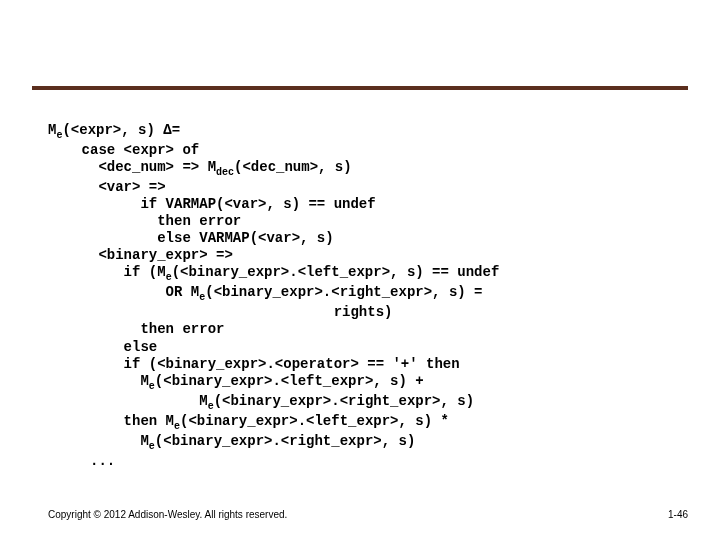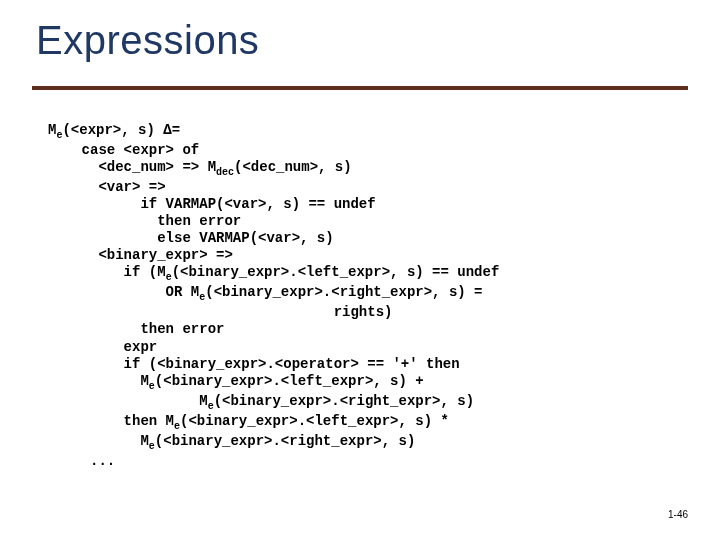--- a/index.html
+++ b/index.html
@@ -62,37 +62,37 @@
     font-family: Arial, Helvetica, sans-serif;
     font-size: 10px;
     color: #000;
     text-align: right;
   }
 </style>
 </head>
 <body>
 <div class="slide">
 
-  <div class="title">Expressions</div>
   <div class="rule"></div>
 
   <div class="body"><span>M</span><span class="sub">e</span><span>(&lt;expr&gt;, s) Δ=</span>
 <span>    case &lt;expr&gt; of</span>
 <span>      &lt;dec_num&gt; =&gt; M</span><span class="sub">dec</span><span>(&lt;dec_num&gt;, s)</span>
 <span>      &lt;var&gt; =&gt;</span>
 <span>           if VARMAP(&lt;var&gt;, s) == undef</span>
 <span>             then error</span>
 <span>             else VARMAP(&lt;var&gt;, s)</span>
 <span>      &lt;binary_expr&gt; =&gt;</span>
 <span>         if (M</span><span class="sub">e</span><span>(&lt;binary_expr&gt;.&lt;left_expr&gt;, s) == undef</span>
 <span>              OR M</span><span class="sub">e</span><span>(&lt;binary_expr&gt;.&lt;right_expr&gt;, s) =</span>
 <span>                                  rights)</span>
 <span>           then error</span>
-<span>         expr</span>
+<span>         else</span>
 <span>         if (&lt;binary_expr&gt;.&lt;operator&gt; == '+' then</span>
 <span>           M</span><span class="sub">e</span><span>(&lt;binary_expr&gt;.&lt;left_expr&gt;, s) +</span>
 <span>                  M</span><span class="sub">e</span><span>(&lt;binary_expr&gt;.&lt;right_expr&gt;, s)</span>
 <span>         then M</span><span class="sub">e</span><span>(&lt;binary_expr&gt;.&lt;left_expr&gt;, s) *</span>
 <span>           M</span><span class="sub">e</span><span>(&lt;binary_expr&gt;.&lt;right_expr&gt;, s)</span>
 <span>     ...</span></div>
 
+  <div class="footer-left">Copyright © 2012 Addison-Wesley. All rights reserved.</div>
   <div class="footer-right">1-46</div>
 </div>
 
 </body></html>

